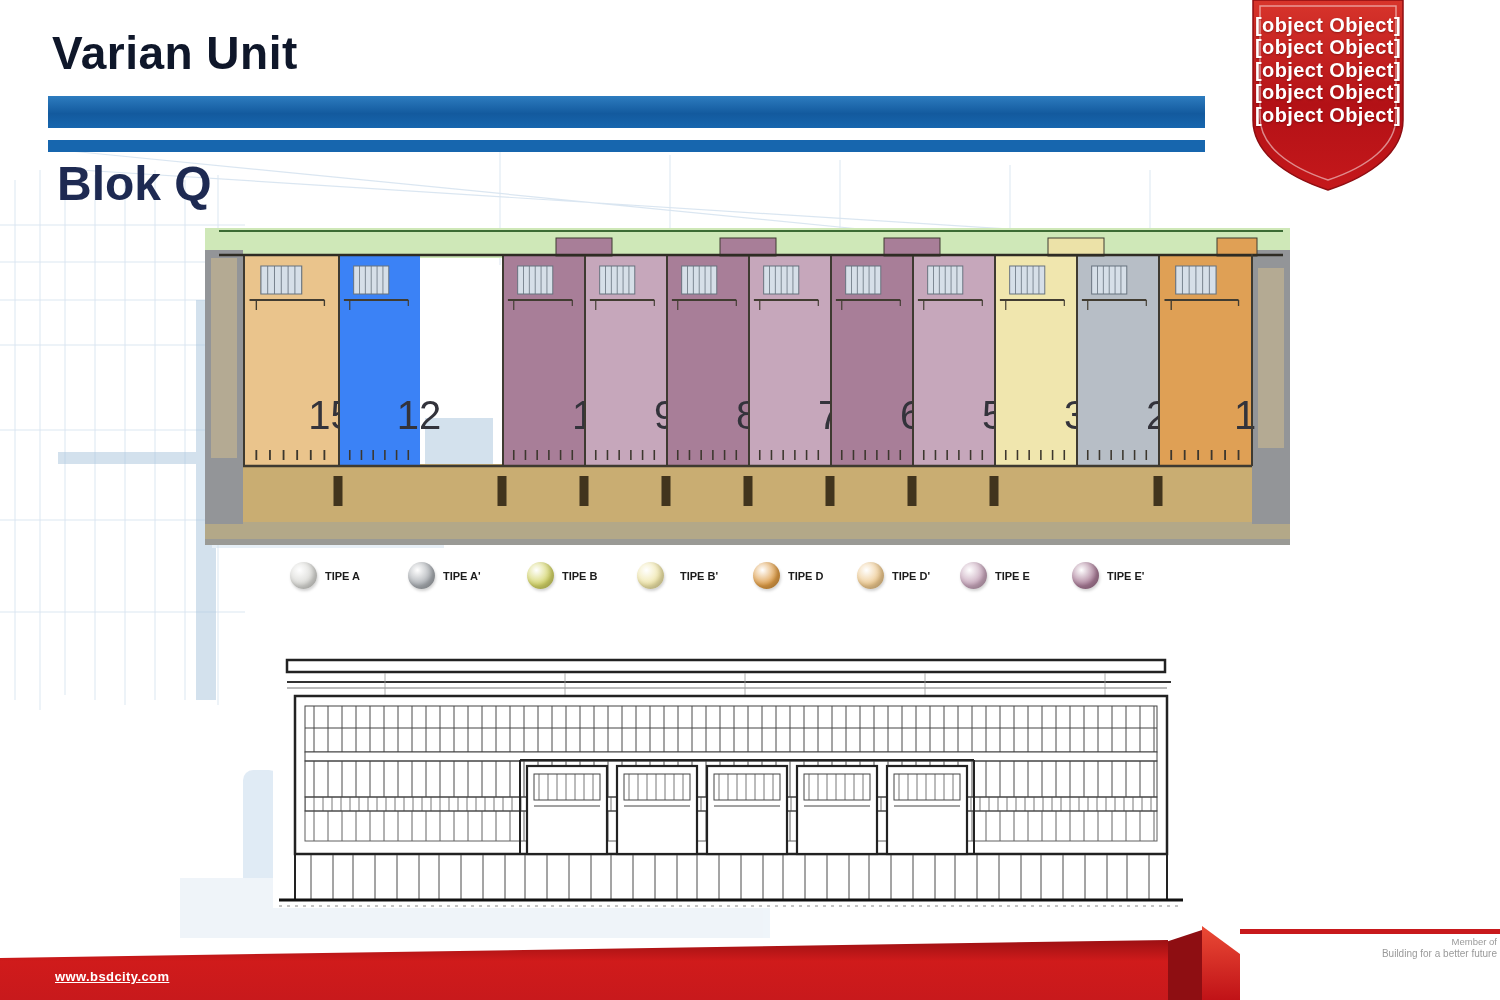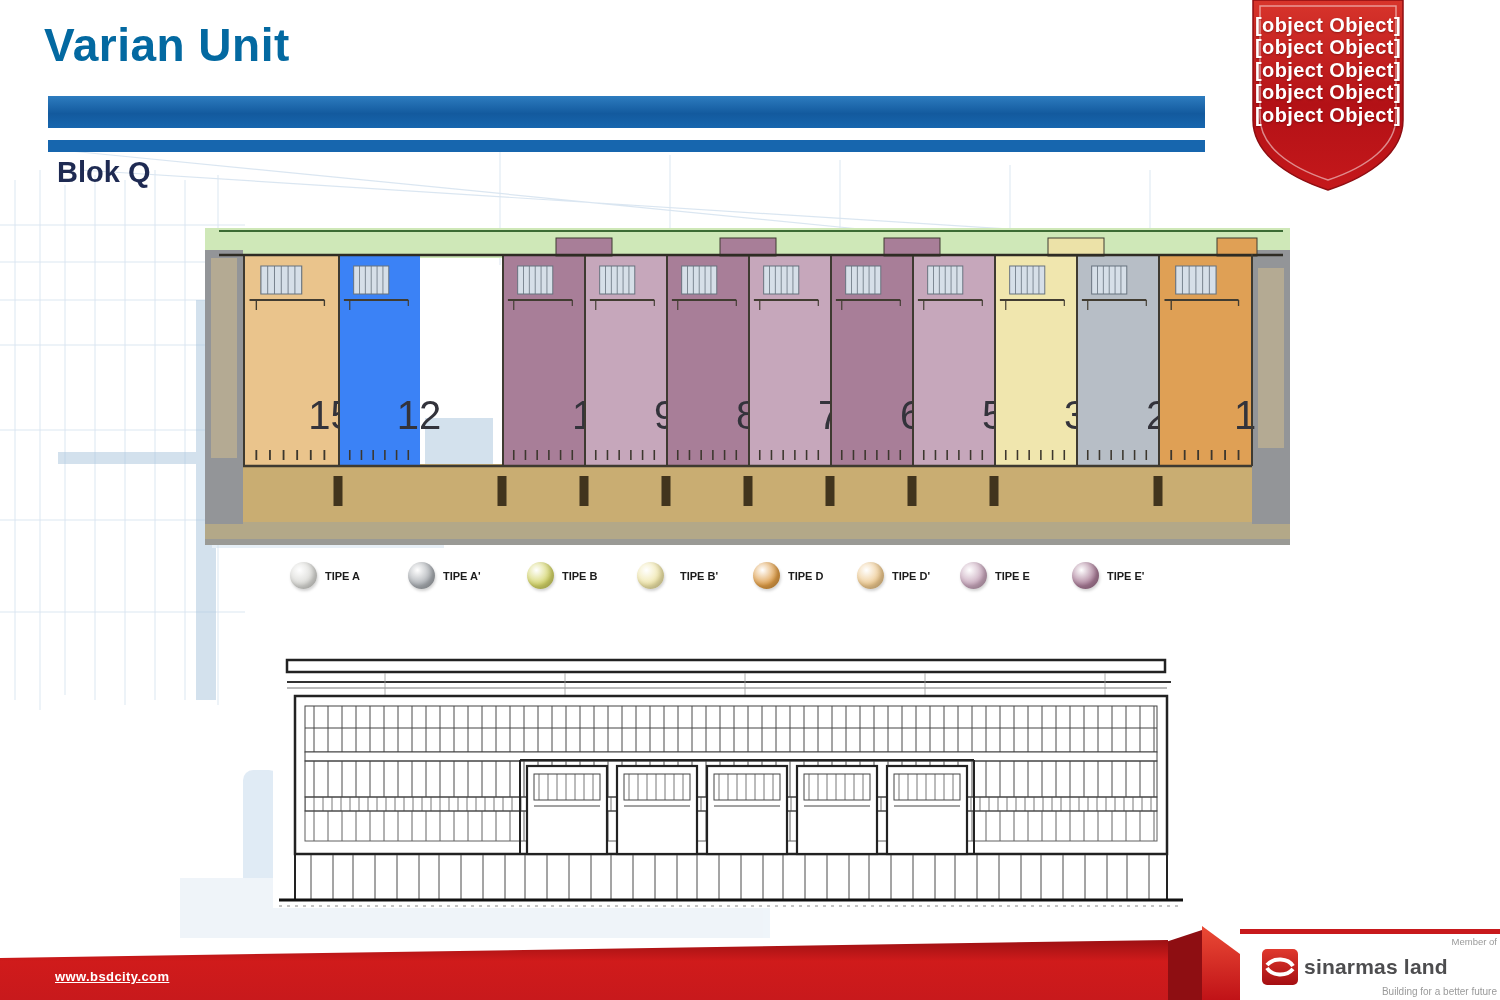--- a/index.html
+++ b/index.html
@@ -1,26 +1,26 @@
 <!DOCTYPE html>
 <html><head>
 <meta charset="utf-8">
 <style>
   html,body{margin:0;padding:0;background:#e8e8e8;}
   #page{position:relative;width:1500px;height:1000px;background:#ffffff;overflow:hidden;
         font-family:"Liberation Sans","DejaVu Sans",sans-serif;}
   #watermark{position:absolute;left:0;top:0;z-index:0;}
 
   
-  #page-title{position:absolute;left:40px;top:14px;margin:4px;font-size:46px;font-weight:bold;
-              color:#0369a1;letter-spacing:.5px;z-index:3;}
+  #page-title{position:absolute;left:40px;top:14px;margin:12px;font-size:46px;font-weight:bold;
+              color:#0f172a;letter-spacing:.5px;z-index:3;}
   .bar{position:absolute;left:48px;width:1157px;z-index:3;}
   .bar-thick{top:96px;height:32px;background:linear-gradient(180deg,#2d7cbf 0%,#135a9e 55%,#1766ae 100%);}
   .bar-thin{top:140px;height:12px;background:#1766ae;}
-  #block-label{position:absolute;left:57px;top:156px;margin:0;font-size:29px;font-weight:bold;
+  #block-label{position:absolute;left:57px;top:156px;margin:0;font-size:48px;font-weight:bold;
                color:#1e2a52;z-index:3;}
 
   
   #badge{position:absolute;left:1247px;top:0;width:162px;height:198px;z-index:6;}
   #badge svg{position:absolute;left:0;top:0;}
   .badge-text{position:absolute;left:0;top:0;width:162px;display:flex;flex-direction:column;
               align-items:center;padding-top:14px;line-height:1.12;font-size:20px;font-weight:bold;
               color:#fff;text-shadow:0 1px 2px rgba(80,0,0,.45);letter-spacing:.4px;}
 
   
@@ -378,30 +378,16 @@
   </div>
 
   <div class="f-band"></div>
   <div class="f-fold-dark"></div>
   <div class="f-fold-bright"></div>
   <div class="f-line"></div>
   <span class="f-url">www.bsdcity.com</span>
 
   <div class="logo-block">
     <div class="member">Member of</div>
-    <div class="brand-row">
-      <svg width="36" height="36" viewBox="0 0 36 36">
-        <defs>
-          <linearGradient id="lg" x1="0" y1="0" x2="0" y2="1">
-            <stop offset="0" stop-color="#e0392e"></stop>
-              <stop offset="1" stop-color="#a50e12"></stop>
-          </linearGradient>
-        </defs>
-        <rect width="36" height="36" rx="5" fill="url(#lg)"></rect>
-        <path d="M5 16 C12 8 26 9 31 17" stroke="#fff" stroke-width="4" fill="none"></path>
-        <path d="M31 20 C24 28 10 27 5 19" stroke="#fff" stroke-width="4" fill="none"></path>
-      </svg>
-      <span class="brand-name">sinarmas land</span>
-    </div>
     <div class="tagline">Building for a better future</div>
   </div>
 
 </div>
 
 </body></html>

